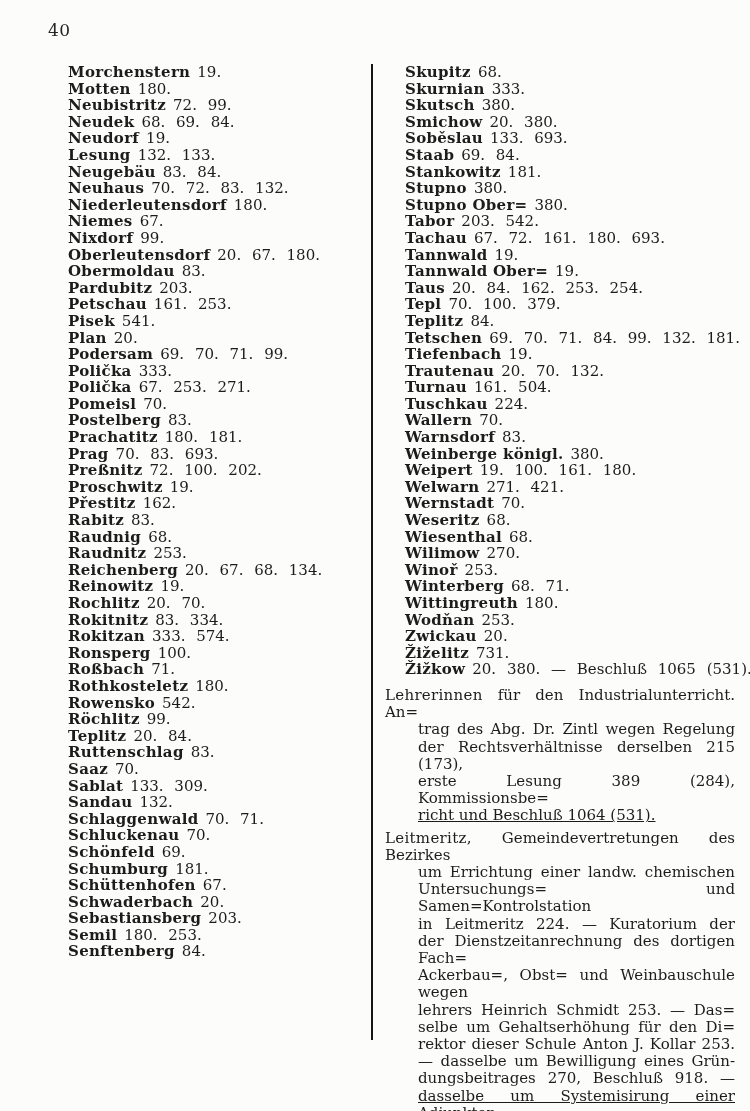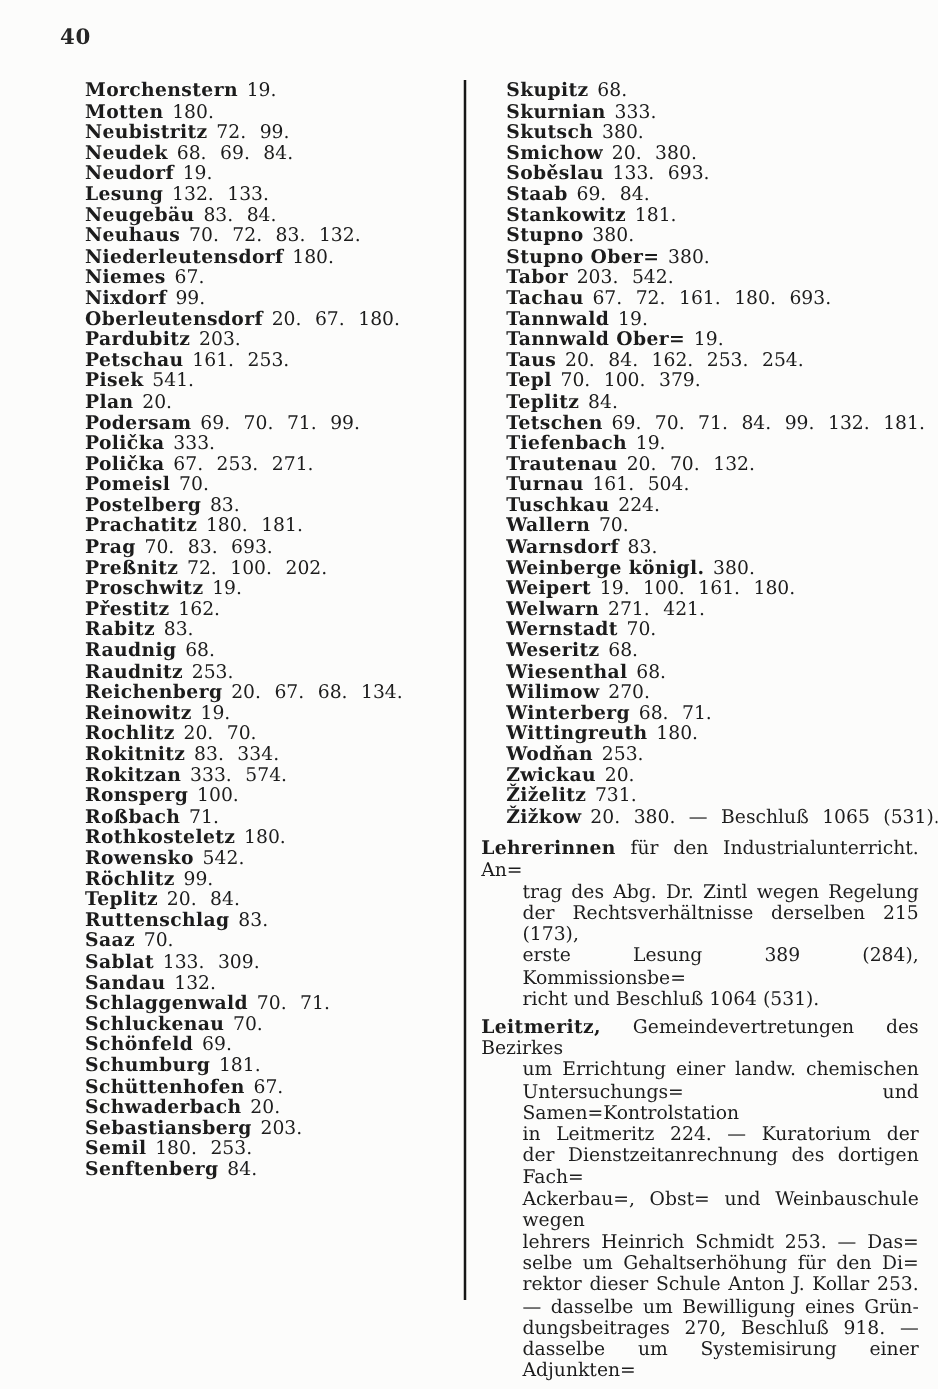--- a/index.html
+++ b/index.html
@@ -8,21 +8,21 @@
   body {
     background:var(--paper);
     font-family:"DejaVu Serif", serif;
     color:var(--ink);
     position:relative;
     overflow:hidden;
   }
   .page { position:absolute; inset:0; }
   .page-number {
     position:absolute; left:48px; top:20px;
-    font-size:17px; letter-spacing:0.5px; color:#262626;font-weight:bold;
+    font-size:17px; letter-spacing:0.5px; color:#262626;
   }
   .divider {
     position:absolute; left:371px; top:64px;
     width:2px; height:976px; background:#161616;
   }
   .col { position:absolute; top:64px; }
   .col-left  { left:68px;  width:300px; }
   .col-right { left:385px; width:350px; }
   .col-right .entries { padding-left:20px; }
   .entry {
@@ -34,22 +34,22 @@
   .entry-pages {
     margin-left:7px; word-spacing:6px; font-weight:normal;
   }
   .paragraph { margin-top:9px; font-size:15px; }
   .paragraph .line {
     line-height:17.2px;
     text-align:justify; text-align-last:justify;
     white-space:normal;
   }
   .paragraph .para-lines .line { padding-left:33px; }
-  .paragraph .para-lines .line:last-child { text-align-last:left; }
-  .lead { font-weight:bold; letter-spacing:0.3px; }
+  .paragraph .para-lines .line:last-child { text-align-last:left;text-decoration:underline; }
+  .lead { font-weight:normal; letter-spacing:0.3px; }
   .paragraph + .paragraph { margin-top:5px; }
 </style>
 </head>
 <body>
 
 <div class="page">
 
   <div class="page-number">40</div>
 
   <div class="col col-left entries">
@@ -95,20 +95,23 @@
       </div>
 
       <div class="entry">
         <span class="entry-name">Nixdorf</span><span class="entry-pages">99.</span>
       </div>
 
       <div class="entry">
         <span class="entry-name">Oberleutensdorf</span><span class="entry-pages">20. 67. 180.</span>
       </div>
 
+      <div class="entry">
+        <span class="entry-name">Obermoldau</span><span class="entry-pages">83.</span>
+      </div>
 
       <div class="entry">
         <span class="entry-name">Pardubitz</span><span class="entry-pages">203.</span>
       </div>
 
       <div class="entry">
         <span class="entry-name">Petschau</span><span class="entry-pages">161. 253.</span>
       </div>
 
 
@@ -389,20 +392,23 @@
         </div>
 
         <div class="entry">
           <span class="entry-name">Wiesenthal</span><span class="entry-pages">68.</span>
         </div>
 
         <div class="entry">
           <span class="entry-name">Wilimow</span><span class="entry-pages">270.</span>
         </div>
 
+        <div class="entry">
+          <span class="entry-name">Winoř</span><span class="entry-pages">253.</span>
+        </div>
 
         <div class="entry">
           <span class="entry-name">Winterberg</span><span class="entry-pages">68. 71.</span>
         </div>
 
         <div class="entry">
           <span class="entry-name">Wittingreuth</span><span class="entry-pages">180.</span>
         </div>
 
         <div class="entry">

